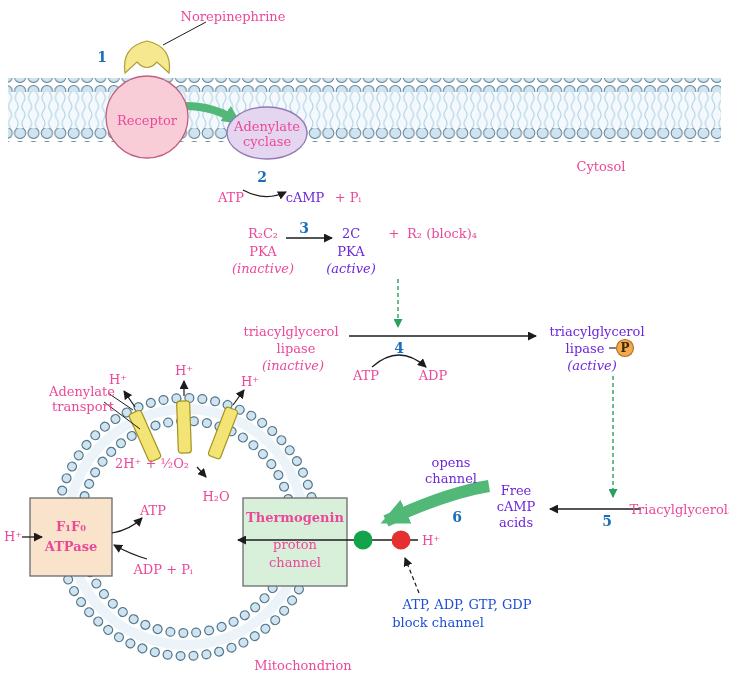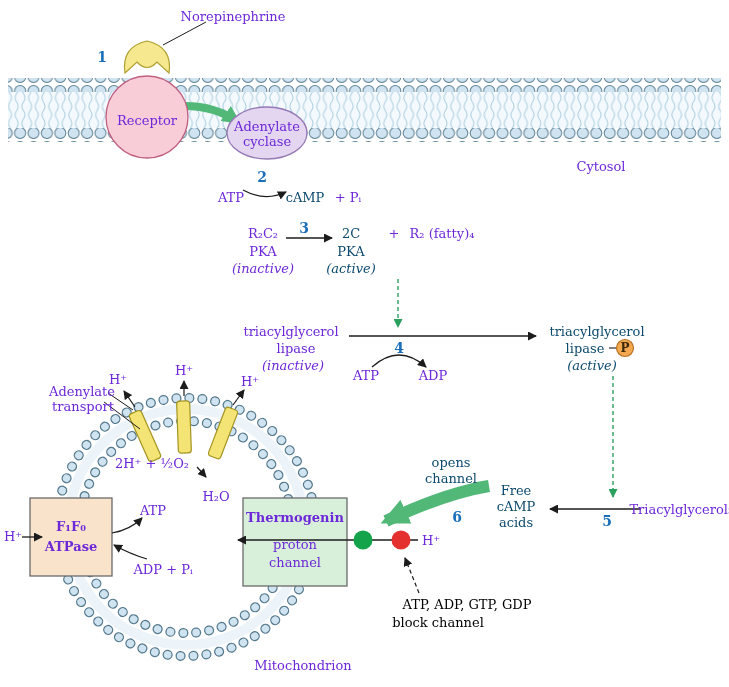--- a/index.html
+++ b/index.html
@@ -1,22 +1,22 @@
 <!DOCTYPE html>
 <html><head>
 <meta charset="utf-8">
 <style>
   html,body{margin:0;padding:0;background:#fff;}
   .stage{position:relative;width:729px;height:687px;background:#fff;overflow:hidden;
          font-family:"DejaVu Serif","Liberation Serif",serif;}
   .stage svg{position:absolute;left:0;top:0;}
   .t{position:absolute;transform:translate(-50%,-50%);white-space:nowrap;line-height:1;
-     font-family:"DejaVu Serif","Liberation Serif",serif;font-size:13px;color:#6d28d9;}
-  .green{color:#0c4a6e;}
-  .red{color:#000000;}
+     font-family:"DejaVu Serif","Liberation Serif",serif;font-size:13px;color:#ec4899;}
+  .green{color:#6d28d9;}
+  .red{color:#1d4ed8;}
   .blue{color:#1b6fba;font-weight:bold;font-size:14px;}
   .i{font-style:italic;}
   .b{font-weight:bold;}
   .sm{font-size:12px;}
 </style>
 </head>
 <body>
 
 <div class="stage">
 
@@ -123,21 +123,21 @@
 <span class="t" style="left:348px;top:197px">+ Pᵢ</span>
 
 <span class="t" style="left:263px;top:233px">R₂C₂</span>
 <span class="t" style="left:263px;top:251px">PKA</span>
 <span class="t i" style="left:263px;top:268px">(inactive)</span>
 <span class="t blue" style="left:304px;top:228px">3</span>
 <span class="t green" style="left:351px;top:233px">2C</span>
 <span class="t green" style="left:351px;top:251px">PKA</span>
 <span class="t green i" style="left:351px;top:268px">(active)</span>
 <span class="t" style="left:394px;top:233px">+</span>
-<span class="t" style="left:442px;top:233px">R₂ (fatty)₄</span>
+<span class="t" style="left:442px;top:233px">R₂ (block)₄</span>
 
 <span class="t" style="left:291px;top:331px">triacylglycerol</span>
 <span class="t" style="left:296px;top:348px">lipase</span>
 <span class="t i" style="left:293px;top:365px">(inactive)</span>
 <span class="t blue" style="left:399px;top:348px">4</span>
 <span class="t" style="left:366px;top:375px">ATP</span>
 <span class="t" style="left:433px;top:375px">ADP</span>
 <span class="t green" style="left:597px;top:331px">triacylglycerol</span>
 <span class="t green" style="left:585px;top:348px">lipase</span>
 <span class="t green i" style="left:592px;top:365px">(active)</span>

